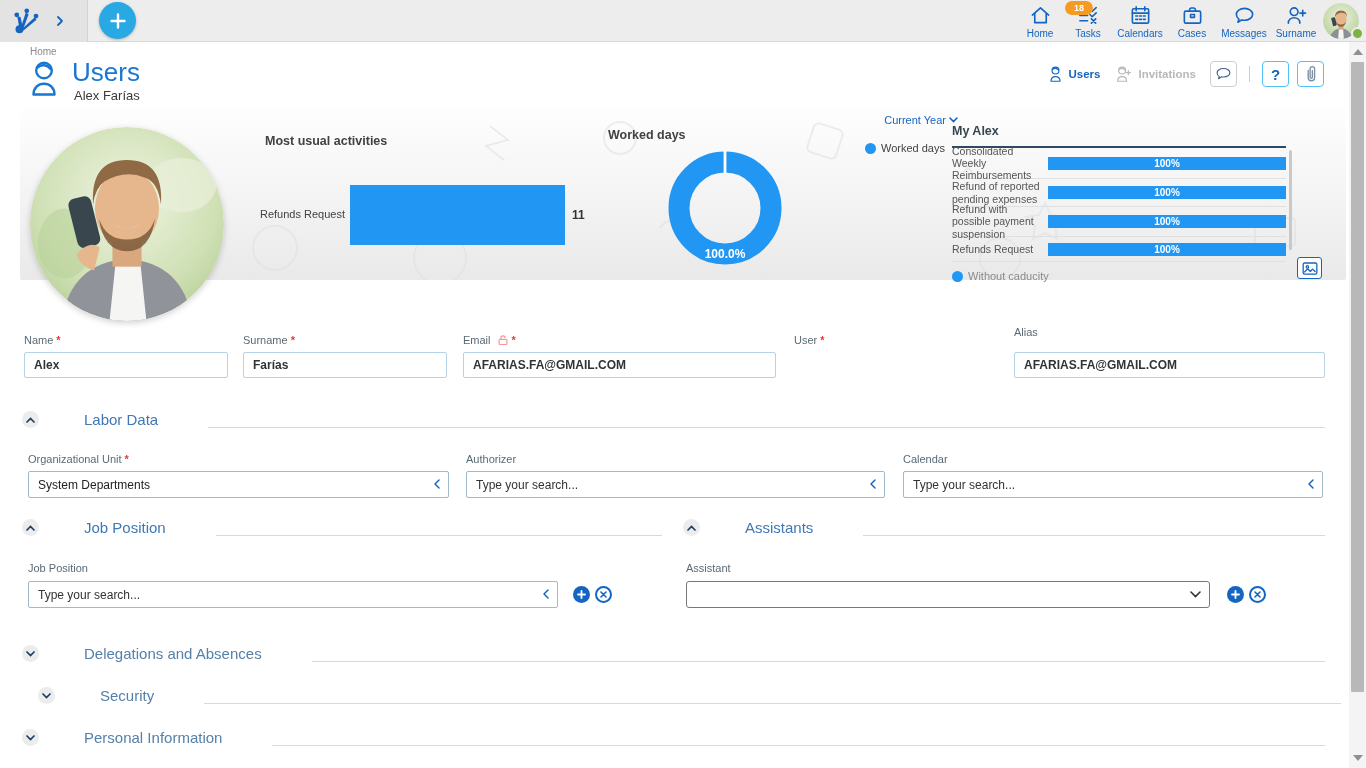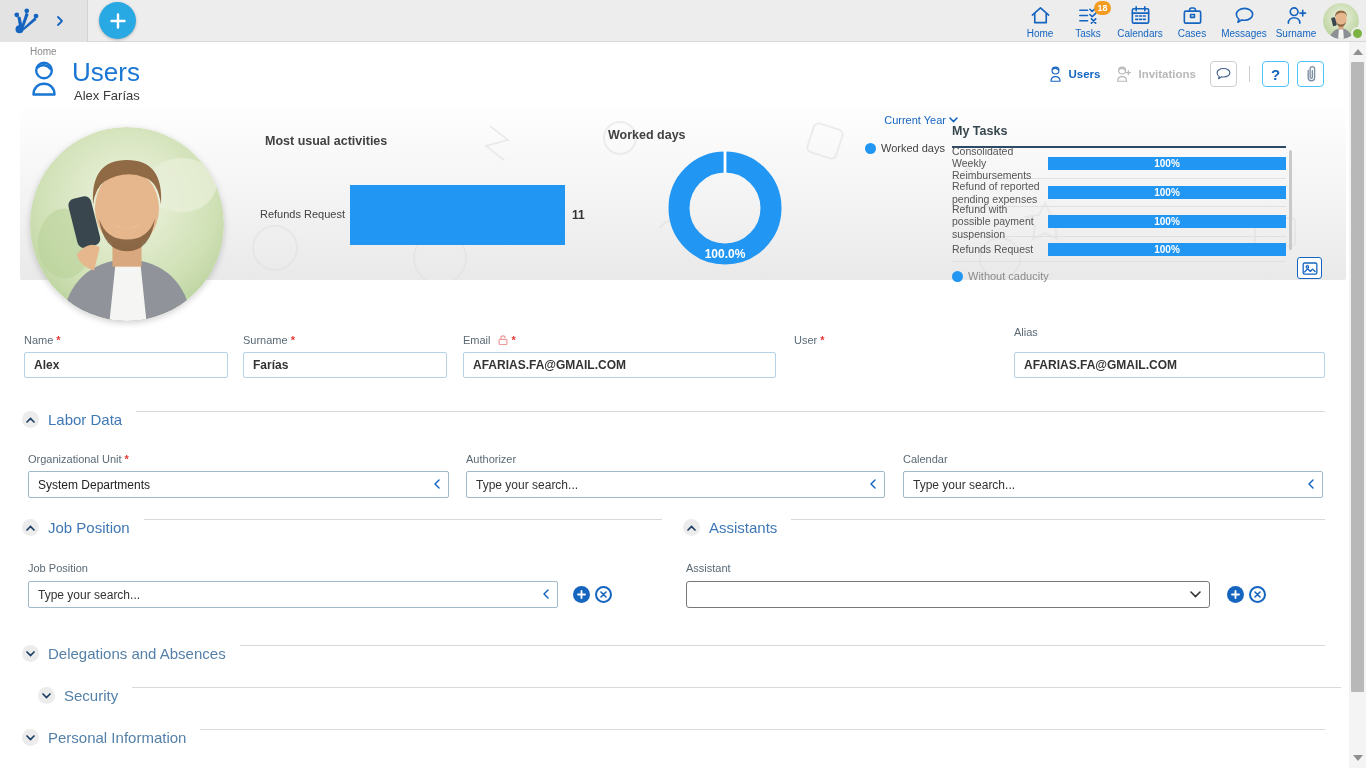--- a/index.html
+++ b/index.html
@@ -15,23 +15,23 @@
   .logo-frog { margin-left:12px; }
   .logo-chev { margin-left:14px; }
   .plus-btn { position:absolute; left:99px; top:2px; width:37px; height:37px;
               border-radius:50%; background:#28a9e4; display:flex; align-items:center;
               justify-content:center; box-shadow:0 1px 3px rgba(0,0,0,.25); cursor:pointer; }
   .top-nav { position:absolute; right:46px; top:0; height:42px; display:flex; align-items:flex-start; }
   .nav-item { position:relative; width:48px; height:42px; display:flex; flex-direction:column;
               align-items:center; justify-content:flex-start; padding-top:4px; cursor:pointer; }
   .nav-item.wide { width:56px; }
   .nav-item span.lbl { font-size:10px; color:#1565c0; margin-top:1px; white-space:nowrap; }
-  .badge { position:absolute; left:1px; top:1px; min-width:17px; height:14px; padding:0 3px;
+  .badge { position:absolute; left:1px; top:1px; min-width:17px; height:14px; padding:0 9px;
            background:#f59b22; border-radius:8px; color:#fff; font-size:9px; font-weight:bold;
-           display:flex; align-items:center; justify-content:center;margin-left:29px; }
+           display:flex; align-items:center; justify-content:center; }
   .avatar-top { position:absolute; right:7px; top:3px; width:36px; height:36px; border-radius:50%;
                 overflow:hidden; cursor:pointer; }
   .status-dot { position:absolute; right:2px; top:27px; width:13px; height:13px; border-radius:50%;
                 background:#7cb342; border:2px solid #ededed; z-index:2; }
 
   .ico { stroke:#1565c0; fill:none; stroke-width:1.7; stroke-linecap:round; stroke-linejoin:round; }
   .ico-gray { stroke:#b8b8b8; fill:none; stroke-width:1.7; stroke-linecap:round; stroke-linejoin:round; }
 
   
   .page { position:absolute; left:0; top:42px; width:1349px; height:726px; background:#fff; }
@@ -96,21 +96,21 @@
              padding:0 9px; outline:none; }
   .f-input.ro { background:#eaf5fc; border-color:#a8d4ee; }
   .f-input::placeholder { color:#3c3c3c; font-weight:normal; opacity:1; }
   .search-wrap { position:absolute; height:27px; }
   .search-wrap input { width:100%; height:100%; border:1px solid #9fb9c9; border-radius:2px;
                        font-family:"Liberation Sans",sans-serif; font-size:12px; color:#222;
                        padding:0 26px 0 9px; outline:none; background:#fff; }
   .search-wrap input::placeholder { color:#333; opacity:1; }
   .in-chev { position:absolute; right:8px; top:7px; pointer-events:none; }
 
-  .sec-hdr { position:absolute; display:flex; align-items:flex-start; cursor:pointer; }
+  .sec-hdr { position:absolute; display:flex; align-items:flex-end; cursor:pointer;gap:36px; }
   .sec-chev { width:17px; height:17px; border-radius:50%; background:#ececec; display:flex;
               align-items:center; justify-content:center; flex-shrink:0; }
   .sec-title { margin-left:9px; font-size:15px; color:#3f78b5; white-space:nowrap; }
   .sec-title.soft { color:#5580a8; }
   .sec-line { flex:1; height:1px; background:#d9d9d9; margin-left:14px; }
 
   .round-btn { position:absolute; width:17px; height:17px; border-radius:50%; cursor:pointer;
                display:flex; align-items:center; justify-content:center; }
   .round-btn.fill { background:#1565c0; }
   .round-btn.line { background:#fff; border:2px solid #1565c0; }
@@ -338,21 +338,21 @@
       <svg width="9" height="6" viewBox="0 0 9 6">
         <polyline points="1,1 4.5,4.5 8,1" fill="none" stroke="#1565c0" stroke-width="1.6" stroke-linecap="round"></polyline>
       </svg>
     </div>
     <div class="legend-row" style="left:845px; top:34px;">
       <span class="dot"></span>
       <span>Worked days</span>
     </div>
 
     <div class="mytasks">
-      <div class="mt-title">My Tasks</div>
+      <div class="mt-title">My Alex</div>
       <div class="mt-rows">
         <div class="mt-row" style="height:31px;">
           <div class="mt-label">Consolidated Weekly Reimbursements</div>
           <div class="mt-barwrap">
               <div class="mt-bar" style="width:100%;">100%</div>
             </div>
         </div>
         <div class="mt-row" style="height:28px;">
           <div class="mt-label">Refund of reported pending expenses</div>
           <div class="mt-barwrap">

